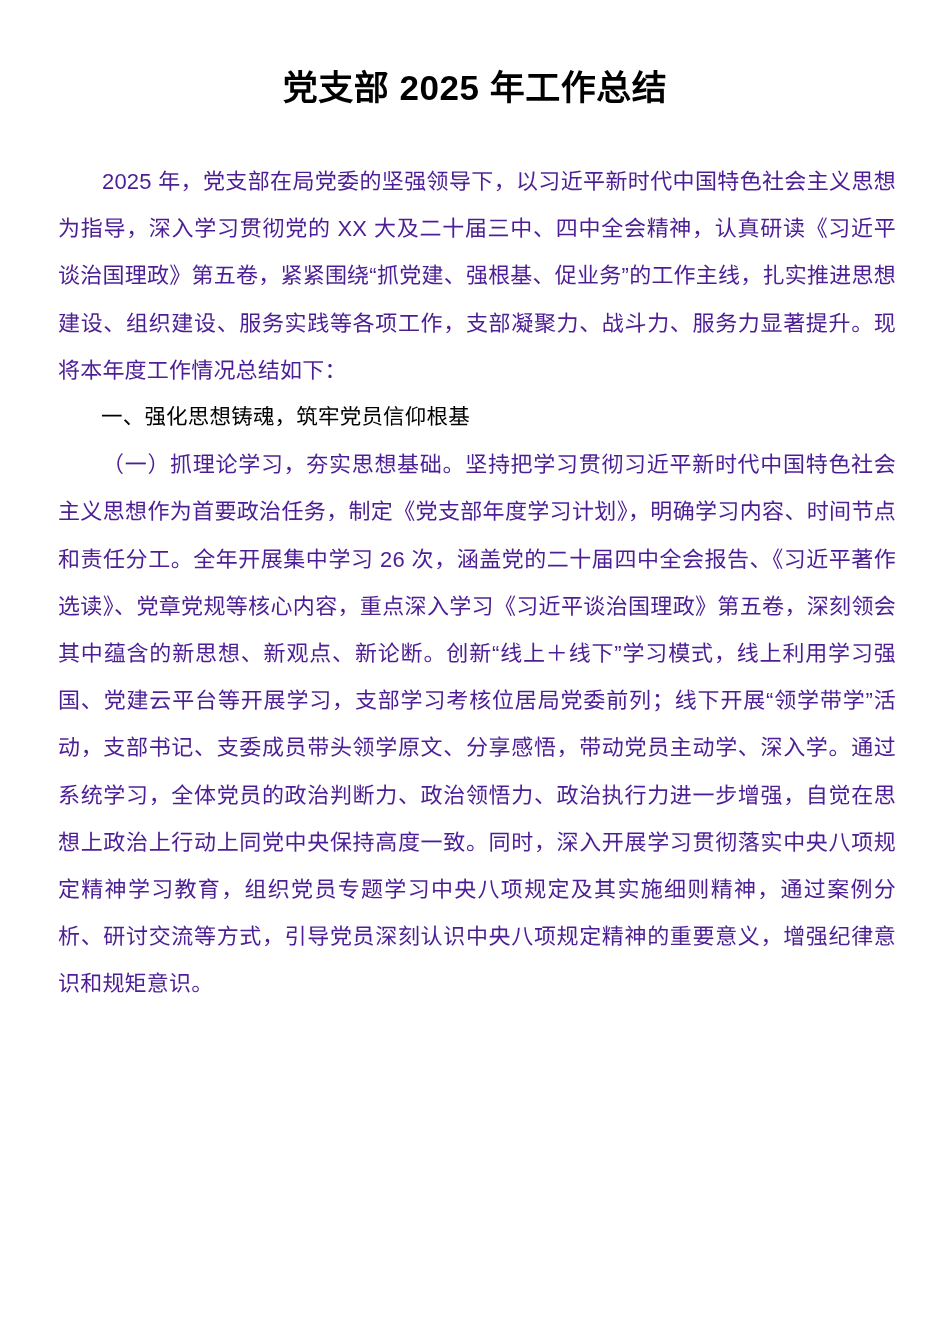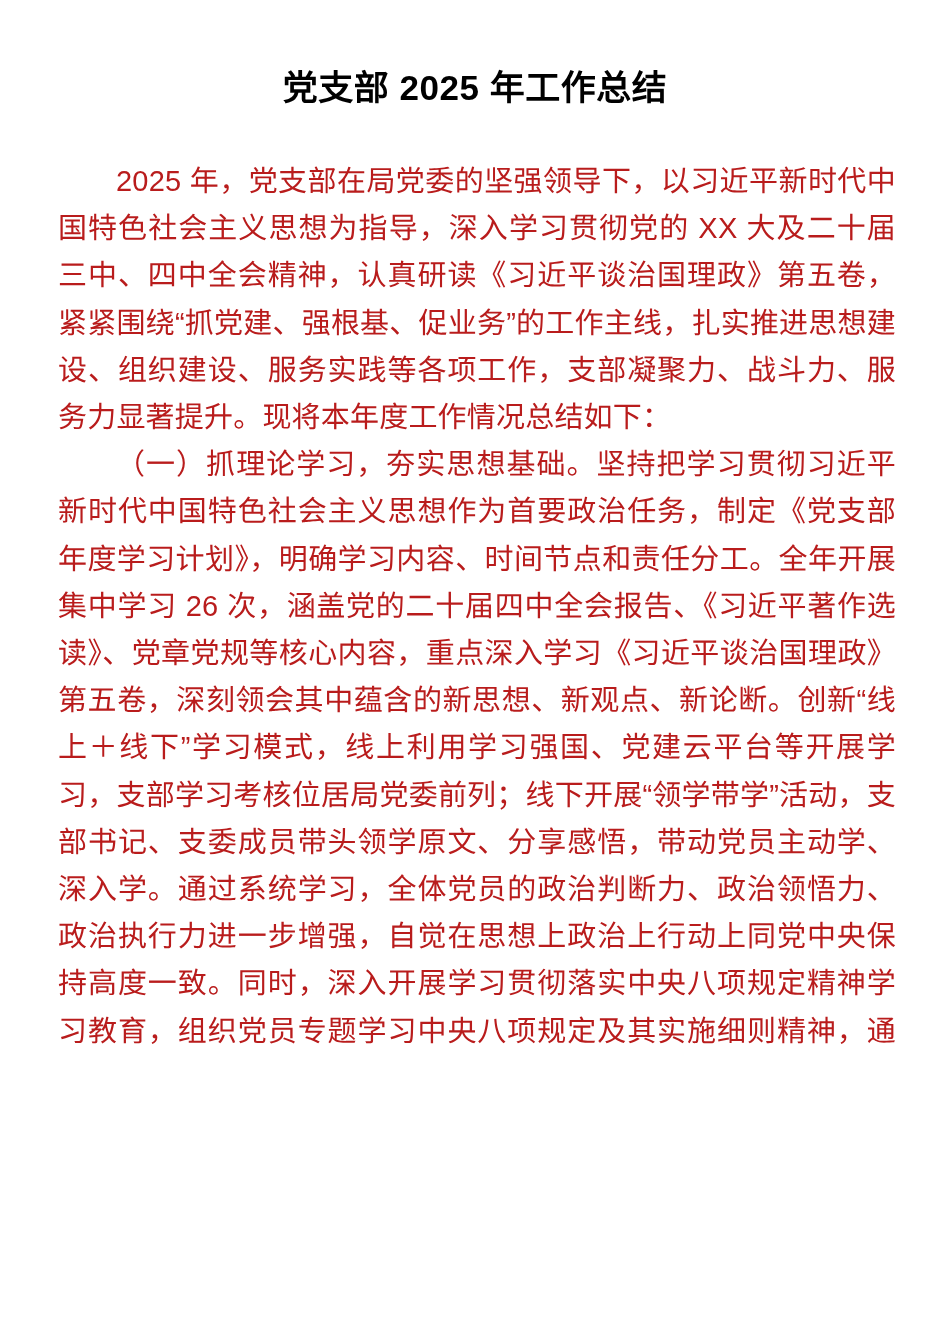--- a/index.html
+++ b/index.html
@@ -37,26 +37,26 @@
 
   
   .body-block {
     position: absolute;
     top: 158px;
     left: 58px;
     width: 838px;
   }
 
   .para {
-    font-size: 29px;
+    font-size: 22px;
     line-height: 47.2px;
     text-align: justify;
     text-justify: inter-ideograph;
     text-align-last: left;
-    color: #b91c1c;
+    color: #4c1d95;
     margin: 0;
     letter-spacing: 0.2px;
     word-break: break-all;
   }
 
   .para.indent {
     text-indent: 2em;
   }
 
   
@@ -74,19 +74,20 @@
 <body>
 
 <div class="page">
 
   <div class="doc-title">党支部 2025 年工作总结</div>
 
   <div class="body-block">
 
     <p class="para indent">2025 年，党支部在局党委的坚强领导下，以习近平新时代中国特色社会主义思想为指导，深入学习贯彻党的 XX 大及二十届三中、四中全会精神，认真研读《习近平谈治国理政》第五卷，紧紧围绕“抓党建、强根基、促业务”的工作主线，扎实推进思想建设、组织建设、服务实践等各项工作，支部凝聚力、战斗力、服务力显著提升。现将本年度工作情况总结如下：</p>
 
+    <p class="section-heading">一、强化思想铸魂，筑牢党员信仰根基</p>
 
 
     <p class="para indent">（一）抓理论学习，夯实思想基础。坚持把学习贯彻习近平新时代中国特色社会主义思想作为首要政治任务，制定《党支部年度学习计划》，明确学习内容、时间节点和责任分工。全年开展集中学习 26 次，涵盖党的二十届四中全会报告、《习近平著作选读》、党章党规等核心内容，重点深入学习《习近平谈治国理政》第五卷，深刻领会其中蕴含的新思想、新观点、新论断。创新“线上＋线下”学习模式，线上利用学习强国、党建云平台等开展学习，支部学习考核位居局党委前列；线下开展“领学带学”活动，支部书记、支委成员带头领学原文、分享感悟，带动党员主动学、深入学。通过系统学习，全体党员的政治判断力、政治领悟力、政治执行力进一步增强，自觉在思想上政治上行动上同党中央保持高度一致。同时，深入开展学习贯彻落实中央八项规定精神学习教育，组织党员专题学习中央八项规定及其实施细则精神，通过案例分析、研讨交流等方式，引导党员深刻认识中央八项规定精神的重要意义，增强纪律意识和规矩意识。</p>
 
   </div>
 
 </div>
 
 </body></html>

